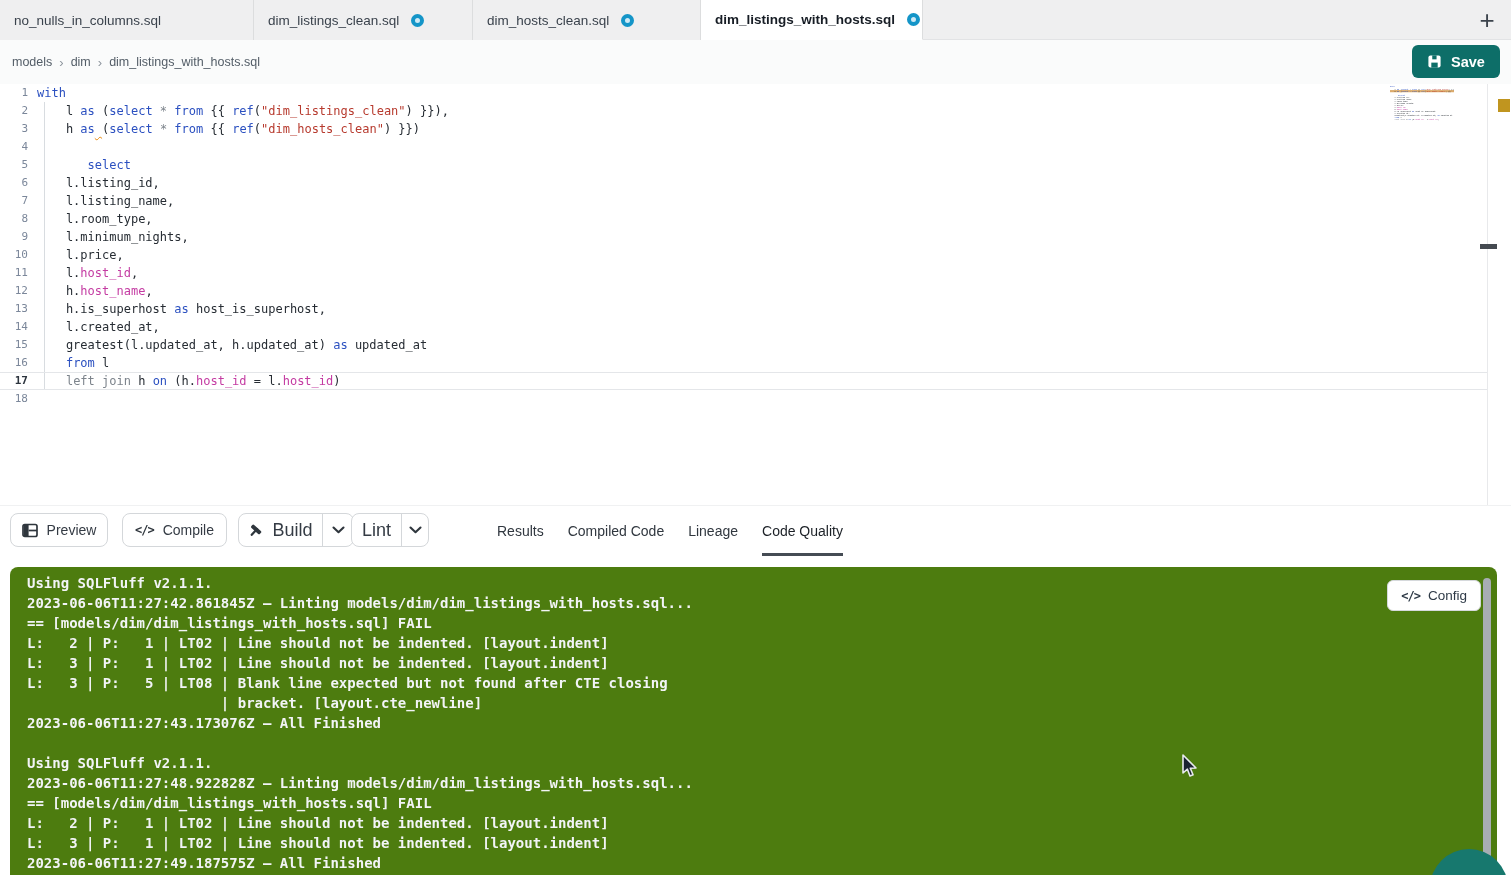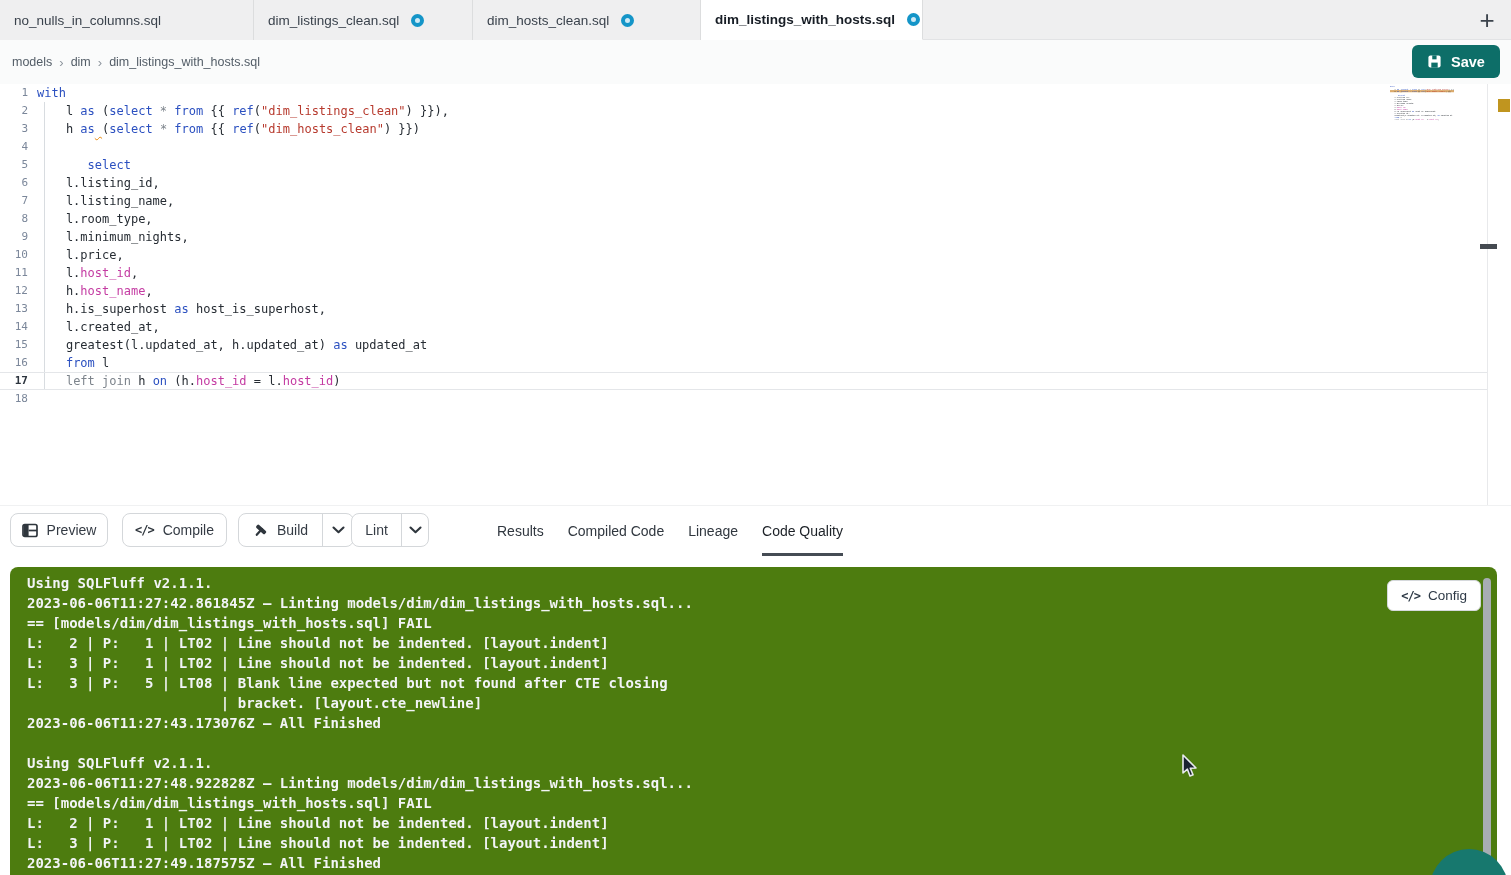--- a/index.html
+++ b/index.html
@@ -65,21 +65,21 @@
   .ruler-scroll { position:absolute; left:1480px; top:160px; width:17px; height:5px; background:#454a51; }
 
   
   .toolbar { position:absolute; top:505px; left:0; width:1511px; height:50px; background:#fff;
     border-top:1px solid #f0f1f2; }
   .btn { position:absolute; top:7px; height:34px; background:#fff; border:1px solid #d4d7da;
     border-radius:8px; display:flex; align-items:center; justify-content:center; gap:9px;
     font-size:14px; color:#343b44; cursor:pointer; font-family:"Liberation Sans", sans-serif; }
   .split { position:absolute; top:7px; height:34px; border:1px solid #d4d7da; border-radius:8px;
     display:flex; background:#fff; }
-  .split .main { display:flex; align-items:center; justify-content:center; gap:9px; font-size:14px;
+  .split .main { display:flex; align-items:center; justify-content:center; gap:9px; font-size:18px;
     color:#343b44; cursor:pointer; border-right:1px solid #d4d7da; height:100%; }
   .split .arrow { display:flex; align-items:center; justify-content:center; cursor:pointer; height:100%; }
   .icon-code { font:bold 12px "DejaVu Sans Mono", monospace; color:#2f363d; letter-spacing:-1px; }
   .rtabs { position:absolute; left:497px; top:0; height:50px; display:flex; gap:24px; }
   .rtab { display:flex; align-items:center; font-size:14px; color:#30373f; cursor:pointer;
     border-bottom:3px solid transparent; padding-top:2px; }
   .rtab.active { color:#1b2026; border-bottom-color:#454c54; }
 
   
   .terminal { position:absolute; top:567px; left:10px; width:1487px; height:308px;

